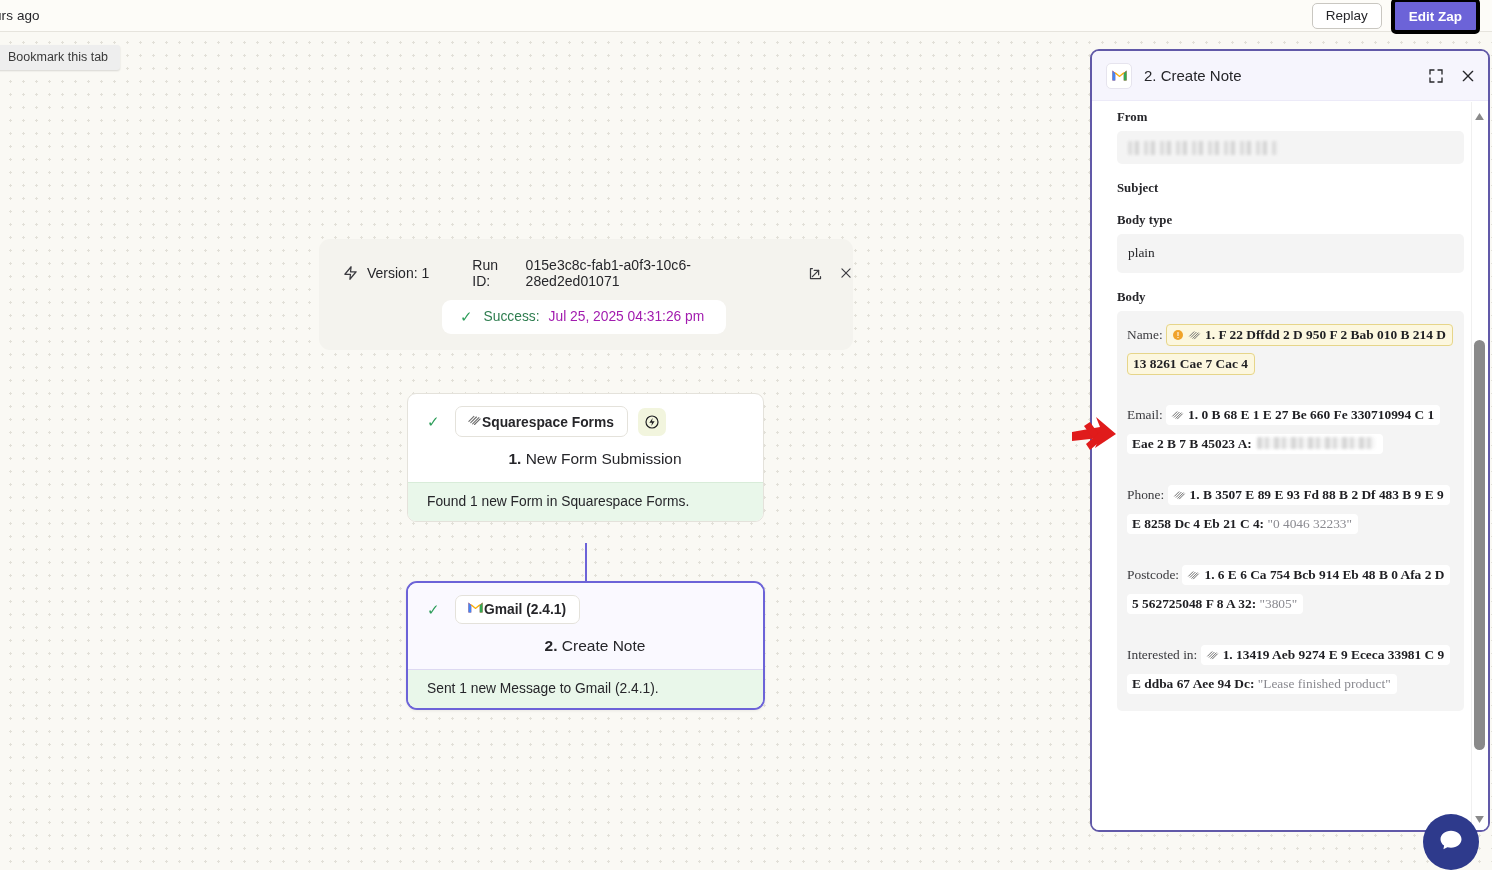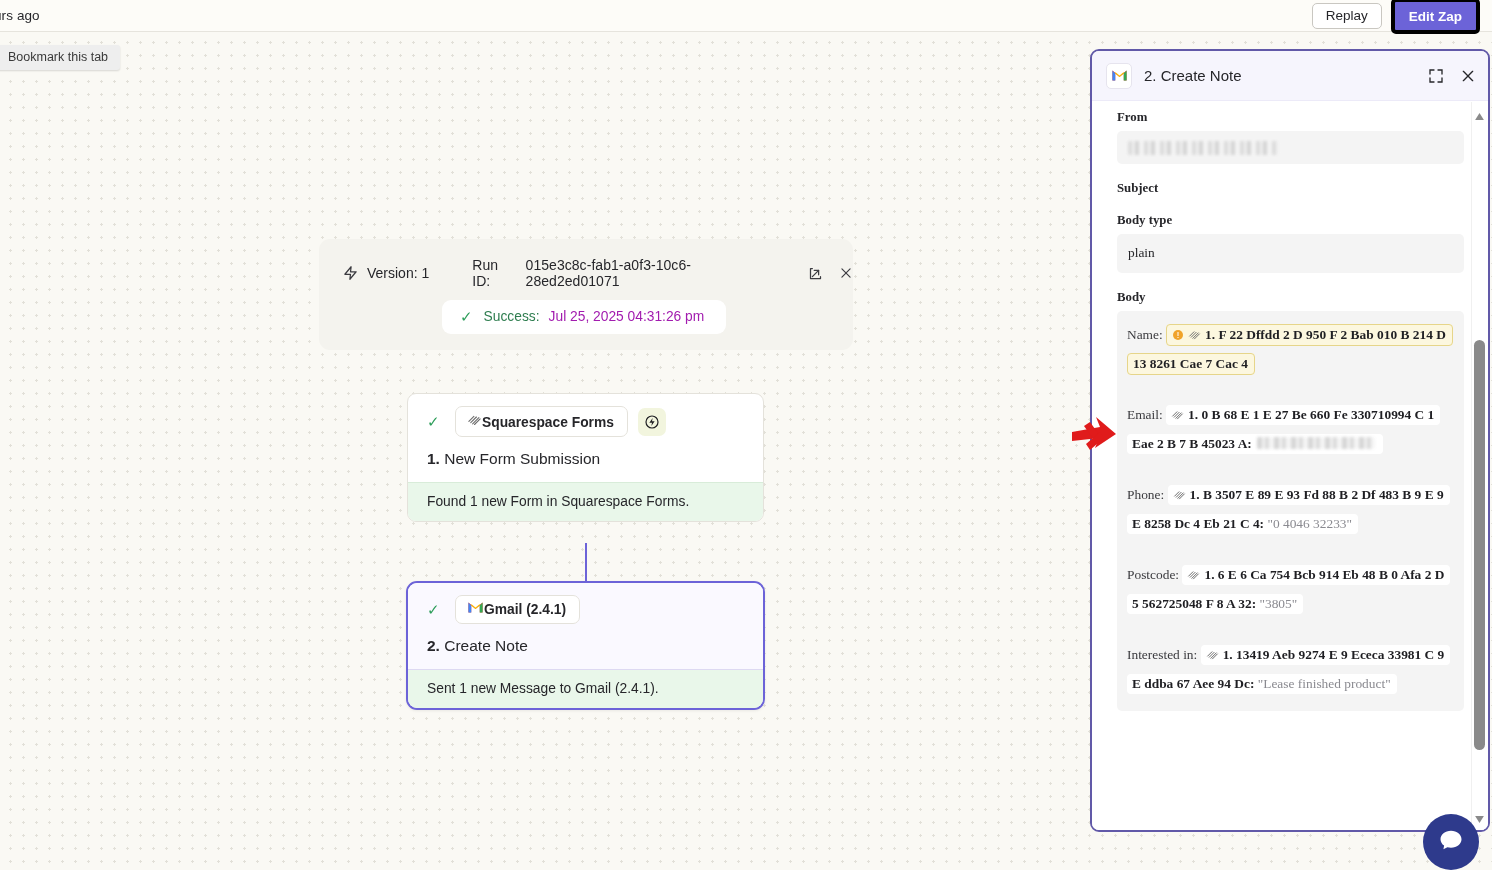--- a/index.html
+++ b/index.html
@@ -100,21 +100,21 @@
   .app-pill {
     display: inline-flex; align-items: flex-end; gap: 0;
     background: #ffffff; border: 1px solid #e4e2db; border-radius: 7px;
     padding: 5px 13px 6px 11px; font-size: 13.8px; font-weight: 700; color: #26262a;
   }
   .trigger-badge {
     margin-left: 10px; width: 28px; height: 28px; border-radius: 7px;
     background: #f2f5de; display: flex; align-items: center; justify-content: center;
   }
   .card-title {
-    padding: 13px 0 0 19px; font-size: 15.5px; color: #26262a;
+    padding: 13px 0 0 19px; font-size: 15.5px; color: #26262a; text-align: center;
   }
   .card-title b { font-weight: 700; }
   .card-status {
     background: #e9f7ea; border-top: 1px solid #d8ecd9;
     padding: 11px 0 12px 19px; font-size: 13.8px; color: #26262a;
   }
   #step2 .card-status { background: #e9f7ea; border-top: 1px solid #ddd9f2; }
 
   
   #connector { position: absolute; left: 578px; top: 511px; }

